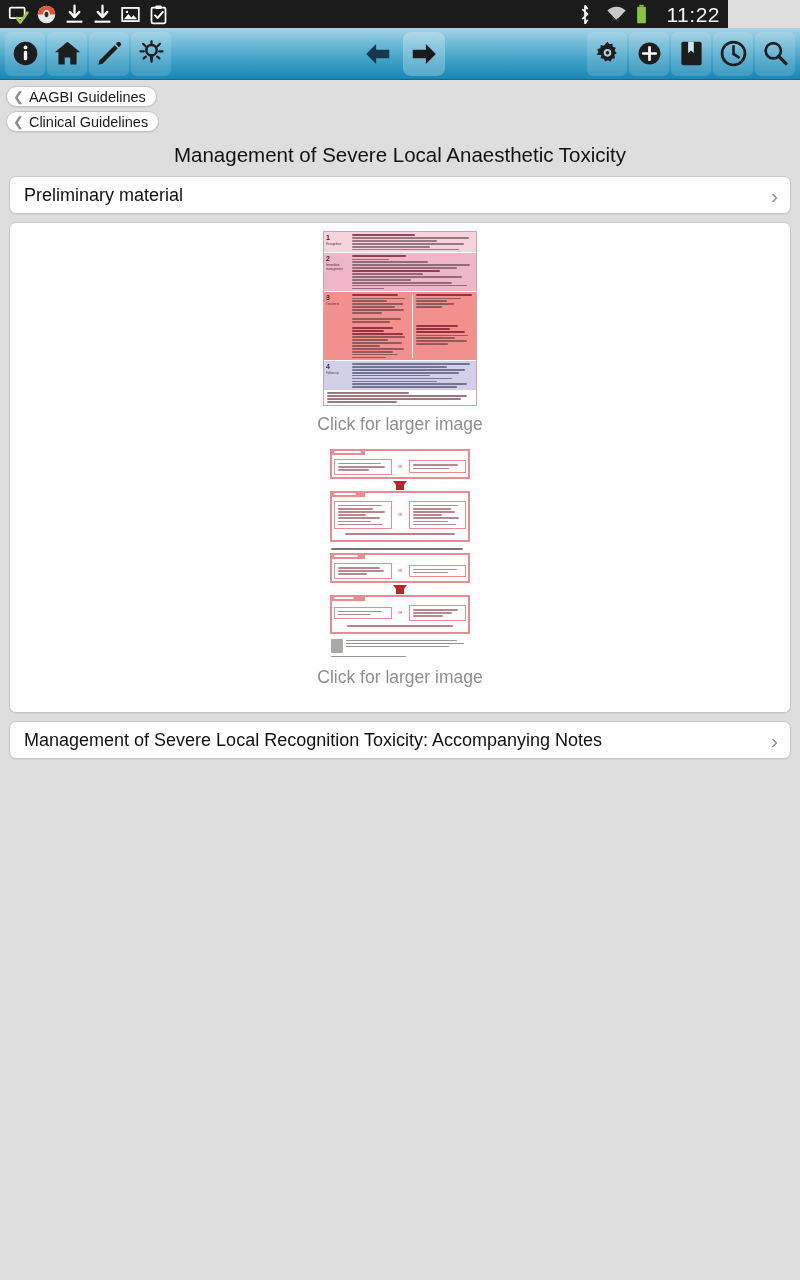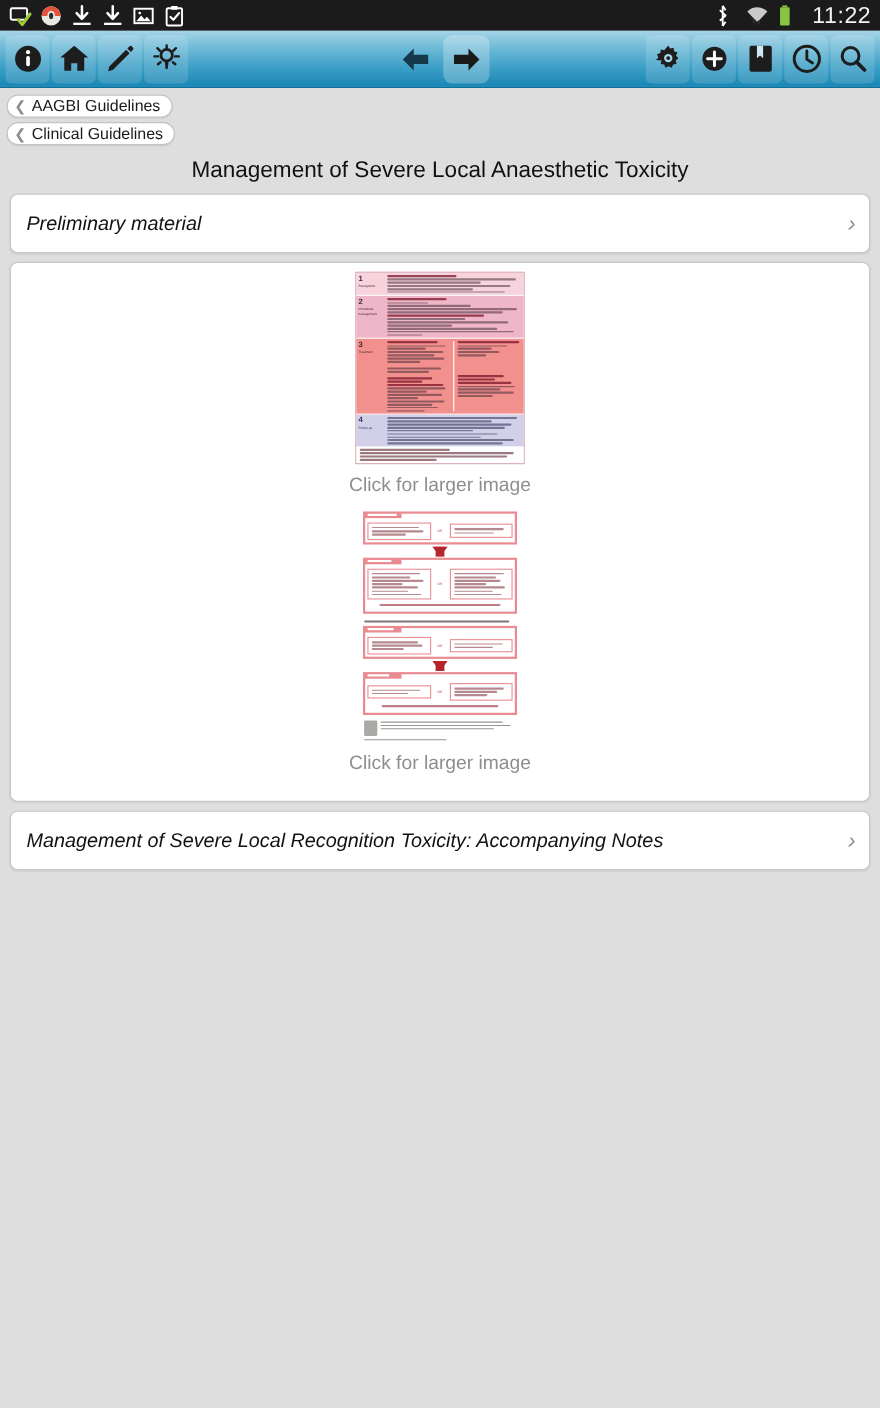--- a/index.html
+++ b/index.html
@@ -5,21 +5,21 @@
   * { box-sizing: border-box; margin: 0; padding: 0; }
   html, body {
     width: 800px; height: 1280px;
     background: #dedede;
     font-family: "Liberation Sans", sans-serif;
     overflow: hidden;
   }
 
   
   #statusbar {
-    height: 28px; width: 800px;
+    height: 28px; width: 728px;
     background: #1b1b1b;
     display: flex; align-items: center;
     padding: 0 8px;
     color: #ffffff;
   }
   .sb-left { display: flex; align-items: center; gap: 7px; }
   .sb-right { margin-left: auto; display: flex; align-items: center; gap: 8px; }
   .sb-ico { width: 21px; height: 21px; display: block; }
   #sb-clock {
     font-size: 21px; line-height: 21px;
@@ -81,26 +81,25 @@
 
   
   .card {
     background: #ffffff;
     border: 1px solid #c8c8c8;
     border-radius: 7px;
     margin: 0 9px 8px 9px;
     box-shadow: 0 1px 1px rgba(0,0,0,0.06);
   }
   .row-item {
-    height: 52px;
+    height: 36px;
     display: flex; align-items: center;
     padding: 0 12px 0 14px;
     font-size: 18px;
     color: #111111;
-    font-style: italic;
   }
   .row-item .row-chev {
     margin-left: auto;
     color: #8e8e8e;
     font-size: 21px;
     line-height: 1;
     font-weight: 300;
   }
 
   #figure-card { padding: 8px 0 10px 0; }

